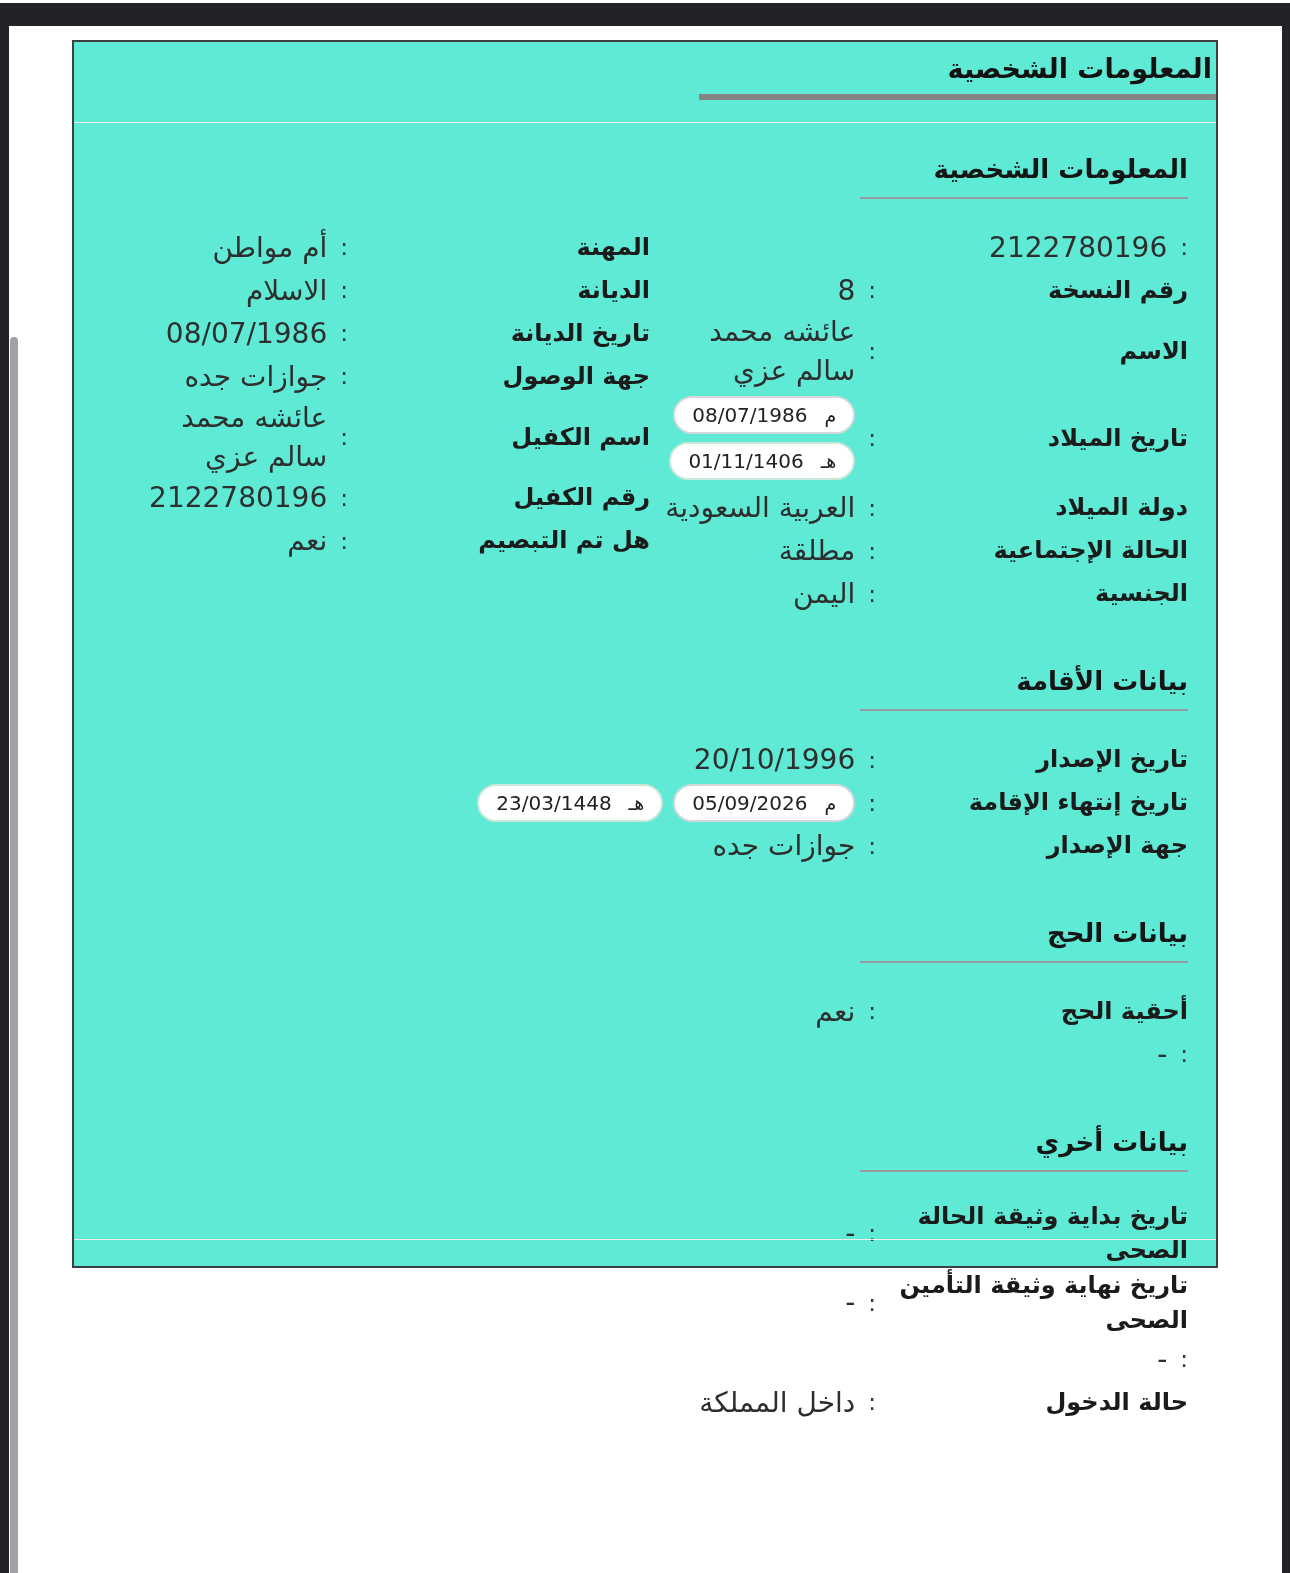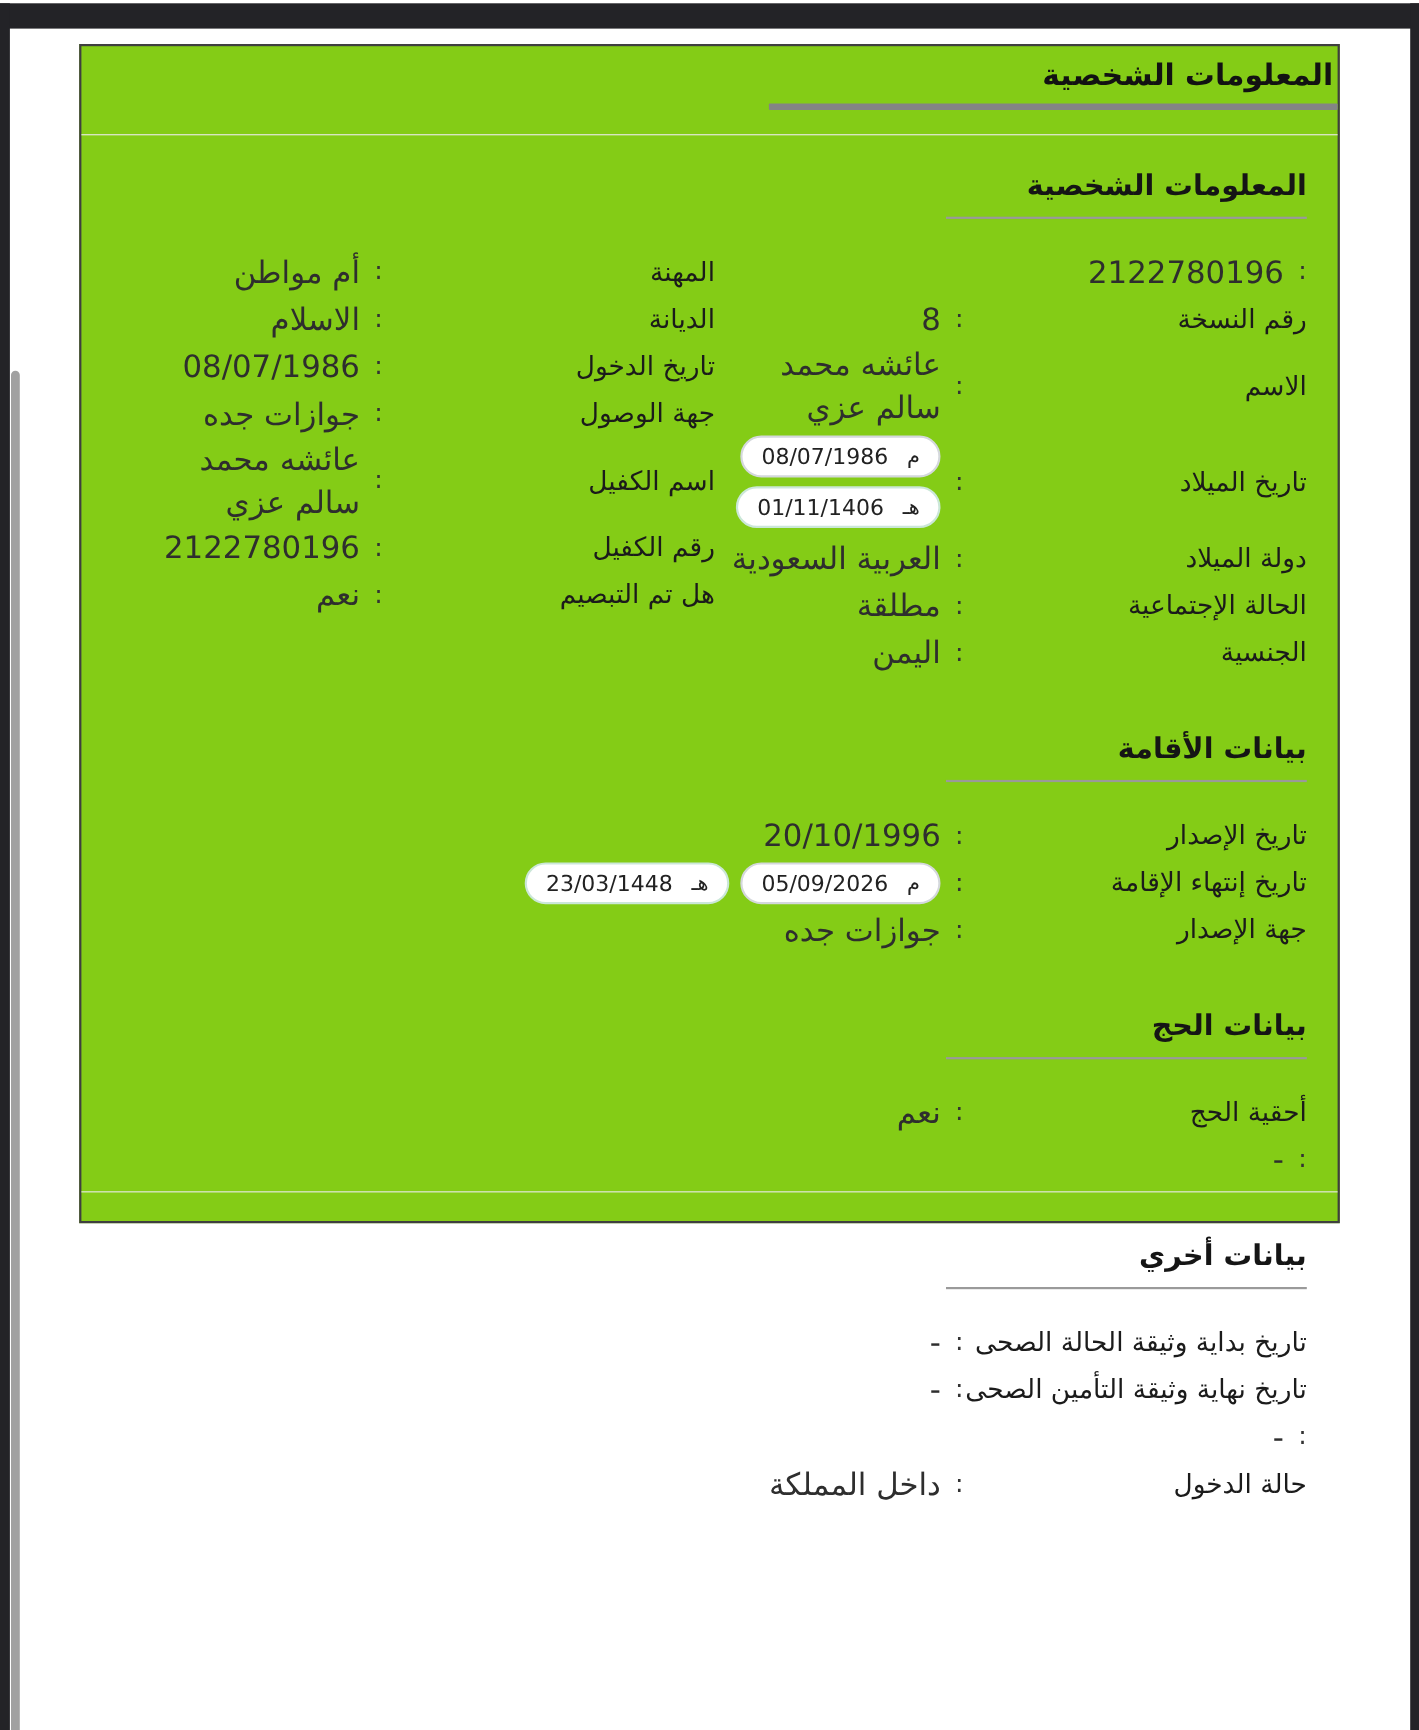--- a/index.html
+++ b/index.html
@@ -9,22 +9,22 @@
     font-family:"DejaVu Sans", sans-serif;
   }
   
   .frame-top{position:absolute;top:3px;left:0;width:1290px;height:23px;background:#232327;}
   .frame-left{position:absolute;top:3px;left:0;width:9px;height:1570px;background:#232327;}
   .frame-right{position:absolute;top:3px;right:0;width:8px;height:1570px;background:#232327;}
   .scroll-thumb{position:absolute;left:10px;top:337px;width:8px;height:1300px;background:#a1a1a1;border-radius:5px;}
 
   
   .card{
-    position:absolute;left:72px;top:40px;width:1146px;height:1072px;
-    box-sizing:border-box;background:#84cc16;border:2px solid #3f3f3f;
+    position:absolute;left:72px;top:40px;width:1146px;height:1228px;
+    box-sizing:border-box;background:#5eead4;border:2px solid #3f3f3f;
     direction:rtl;
   }
   .card-header{border-bottom:1px solid #ececec;padding-bottom:22px;}
   .page-title{
     font-size:27px;font-weight:bold;color:#121212;text-align:right;
     margin:9px 4px 0 0;line-height:1.3;
   }
   .title-underline-bar{width:517px;height:6px;background:#848484;margin-top:8px;border-radius:1px;}
 
   .content{padding:30px 28px 0 28px;}
@@ -35,21 +35,21 @@
   .section-underline{width:328px;height:2px;background:#9a9a9a;margin-top:10px;}
   .section-body{margin-top:27px;}
 
   .cols{display:flex;justify-content:space-between;align-items:flex-start;}
   .col{display:block;}
   .col-right{width:532px;}
   .col-left{width:548px;}
 
   .row{display:flex;align-items:center;min-height:43px;}
   .label{
-    width:312px;flex-shrink:0;font-weight:normal;font-size:24px;color:#1b1b1b;line-height:1.45;
+    width:312px;flex-shrink:0;font-weight:bold;font-size:24px;color:#1b1b1b;line-height:1.45;
   }
   .col-left .label{width:302px;}
   .colon{font-size:23px;color:#333;margin-left:13px;flex-shrink:0;}
   .value{font-size:28px;color:#2e2e2e;line-height:1.4;}
   .cols .value{max-width:205px;}
 
   .pill-stack{display:flex;flex-direction:column;gap:8px;align-items:flex-start;padding:6px 0;}
   .pill-inline{display:flex;gap:10px;align-items:center;}
   .pill{
     display:inline-flex;align-items:center;direction:rtl;background:#fff;
@@ -130,21 +130,21 @@
                 <div class="label">المهنة</div>
                 <span class="colon">:</span>
                 <div class="value">أم مواطن</div>
               </div>
               <div class="row">
                 <div class="label">الديانة</div>
                 <span class="colon">:</span>
                 <div class="value">الاسلام</div>
               </div>
               <div class="row">
-                <div class="label">تاريخ الدخول</div>
+                <div class="label">تاريخ الديانة</div>
                 <span class="colon">:</span>
                 <div class="value">08/07/1986</div>
               </div>
               <div class="row">
                 <div class="label">جهة الوصول</div>
                 <span class="colon">:</span>
                 <div class="value">جوازات جده</div>
               </div>
               <div class="row">
                 <div class="label">اسم الكفيل</div>

